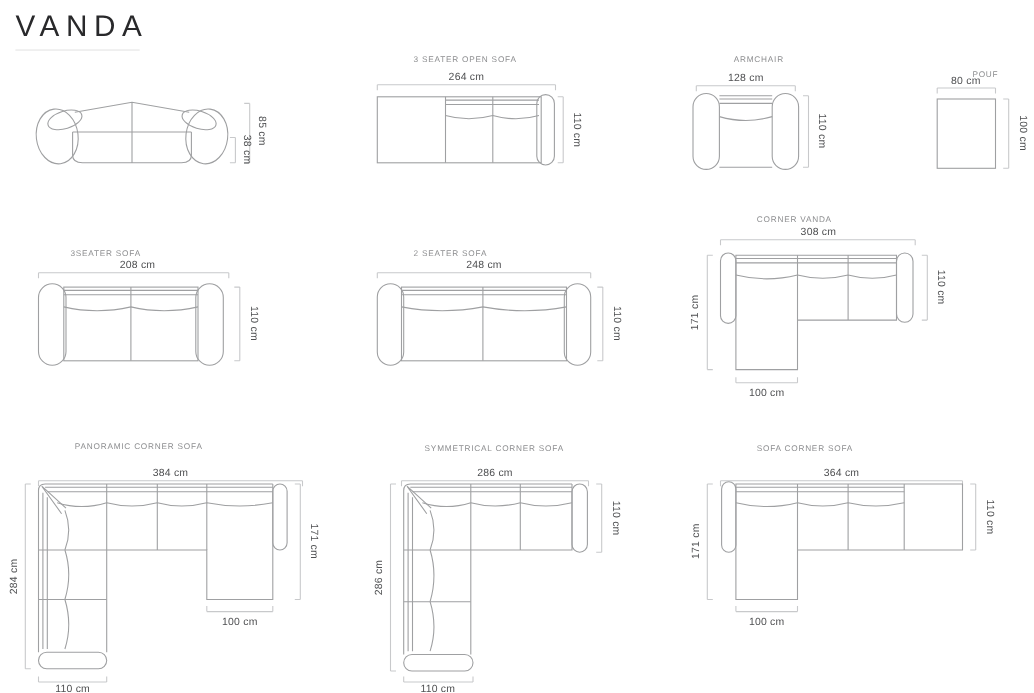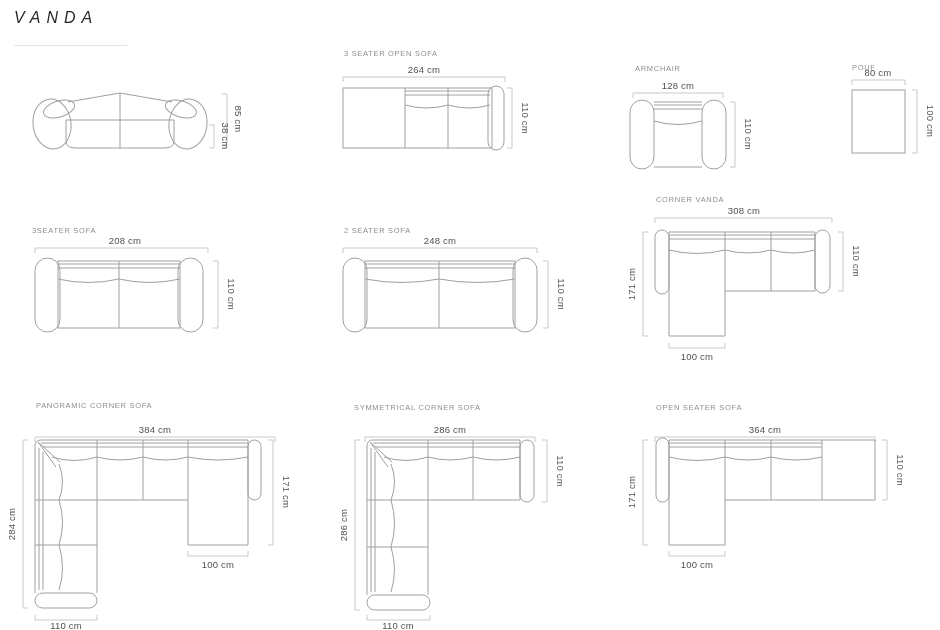--- a/index.html
+++ b/index.html
@@ -9,27 +9,27 @@
     --val:#4f5052;       
     --title:#29292b;
   }
   html,body{margin:0;padding:0;}
   body{
     width:940px;height:630px;position:relative;background:#ffffff;
     font-family:"Liberation Sans", sans-serif;overflow:hidden;
   }
   .page-title{
     position:absolute;left:14px;top:9px;margin:0;
-    font-size:16px;font-weight:500;letter-spacing:6px;color:var(--title);font-style:italic;
+    font-size:27px;font-weight:500;letter-spacing:6px;color:var(--title);
   }
   .title-rule{position:absolute;left:14px;top:45px;width:113px;height:1px;background:#e4e4e4;}
   .cell{position:absolute;}
   .cell svg{position:absolute;left:0;top:0;}
   .plabel{
-    position:absolute;font-size:7.5px;letter-spacing:.7px;color:var(--label);white-space:nowrap;
+    position:absolute;font-size:7.5px;letter-spacing:.7px;color:var(--label);white-space:nowrap;margin-left:32px;
   }
   .dw{fill:none;stroke:var(--draw);stroke-width:1;}
   .dm{fill:none;stroke:var(--dim);stroke-width:1;}
   .val{font-family:"Liberation Sans",sans-serif;font-size:9.5px;fill:var(--val);letter-spacing:.2px;}
 </style>
 </head>
 <body>
 
 <h1 class="page-title">VANDA</h1>
 <div class="title-rule"></div>
@@ -58,21 +58,21 @@
     <rect class="dw" x="3" y="42" width="149" height="60"></rect>
     <path class="dw" d="M65,42 L65,102 M108,42 L108,102"></path>
     <path class="dw" d="M65,45 L150,45 M65,49 L150,49"></path>
     <path class="dw" d="M65,59 Q86,65 108,59 M108,59 Q129,65 150,59"></path>
     <rect class="dw" x="148" y="40" width="16" height="64" rx="8"></rect>
     <path class="dm" d="M172,42 L172,102 M172,42 l-5,0 M172,102 l-5,0"></path>
     <text class="val" text-anchor="middle" x="182" y="72" transform="rotate(90 182 72)">110 cm</text>
   </svg>
 </div>
 
-<div class="cell" style="left:628px;top:61px;width:132px;height:118px">
+<div class="cell" style="left:628px;top:46px;width:132px;height:118px">
   <div class="plabel" style="left:7px;top:3px">ARMCHAIR</div>
   <svg width="132" height="118" viewBox="0 0 132 118">
     <path class="dm" d="M5,32 L95,32 M5,32 l0,5 M95,32 l0,5"></path>
     <text class="val" text-anchor="middle" x="50" y="28">128 cm</text>
     <path class="dw" d="M26,41 L74,41 M26,106 L74,106"></path>
     <path class="dw" d="M26,44 L74,44 M26,48 L74,48"></path>
     <path class="dw" d="M26,60 Q50,67 74,60"></path>
     <rect class="dw" x="2" y="39" width="24" height="69" rx="12"></rect>
     <rect class="dw" x="74" y="39" width="24" height="69" rx="12"></rect>
     <path class="dm" d="M107,41 L107,106 M107,41 l-5,0 M107,106 l-5,0"></path>
@@ -190,21 +190,21 @@
     <path class="dm" d="M17,40 L17,210 M17,40 l5,0 M17,210 l5,0"></path>
     <text class="val" text-anchor="middle" x="9" y="125" transform="rotate(-90 9 125)">286 cm</text>
     <path class="dm" d="M209,40 L209,102 M209,40 l-5,0 M209,102 l-5,0"></path>
     <text class="val" text-anchor="middle" x="219" y="71" transform="rotate(90 219 71)">110 cm</text>
     <path class="dm" d="M29,220 L92,220 M29,220 l0,-5 M92,220 l0,-5"></path>
     <text class="val" text-anchor="middle" x="60" y="229">110 cm</text>
   </svg>
 </div>
 
 <div class="cell" style="left:628px;top:400px;width:305px;height:180px">
-  <div class="plabel" style="left:28px;top:3px">OPEN SEATER SOFA</div>
+  <div class="plabel" style="left:28px;top:3px">SOFA CORNER SOFA</div>
   <svg width="305" height="180" viewBox="0 0 305 180">
     <path class="dm" d="M27,37 L247,37 M27,37 l0,5 M247,37 l0,5"></path>
     <text class="val" text-anchor="middle" x="137" y="33">364 cm</text>
     <path class="dw" d="M41,40 L247,40 L247,100 L97,100 L97,145 L41,145 Z"></path>
     <path class="dw" d="M97,40 L97,100 M143,40 L143,100 M194,40 L194,100"></path>
     <path class="dw" d="M41,43 L194,43 M41,47 L194,47"></path>
     <path class="dw" d="M41,57 Q69,64 97,57 M97,57 Q120,63 143,57 M143,57 Q168,63 194,57"></path>
     <rect class="dw" x="28" y="38" width="13" height="64" rx="6.5"></rect>
     <path class="dm" d="M15,40 L15,145 M15,40 l5,0 M15,145 l5,0"></path>
     <text class="val" text-anchor="middle" x="7" y="92" transform="rotate(-90 7 92)">171 cm</text>

